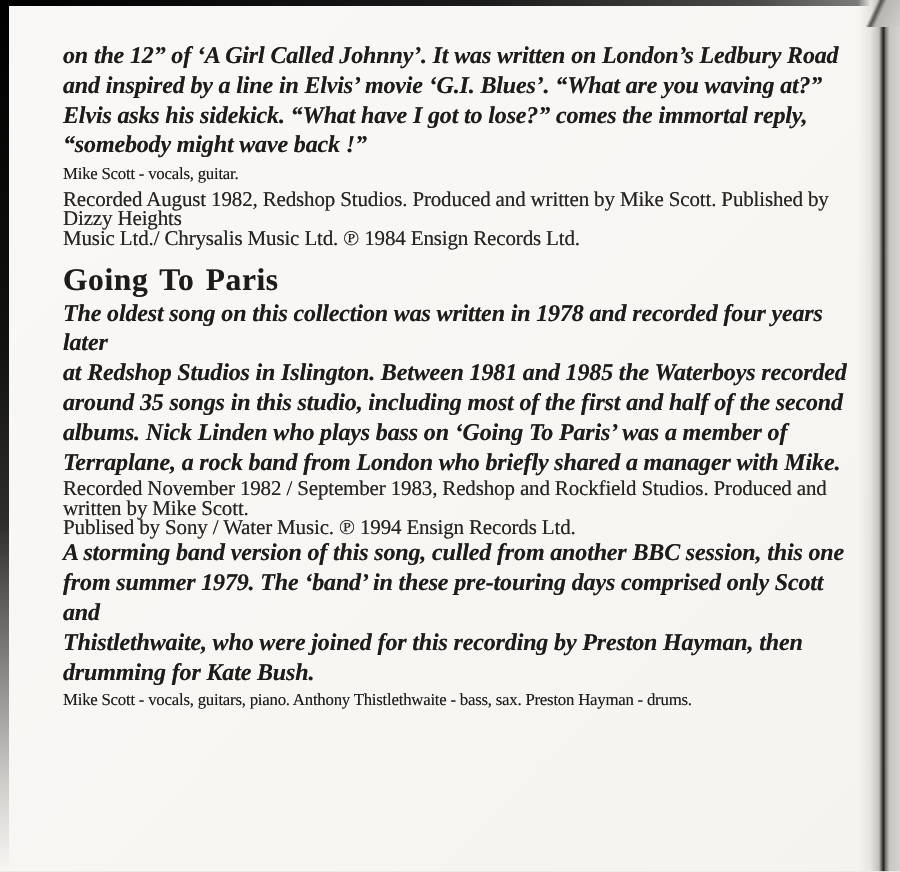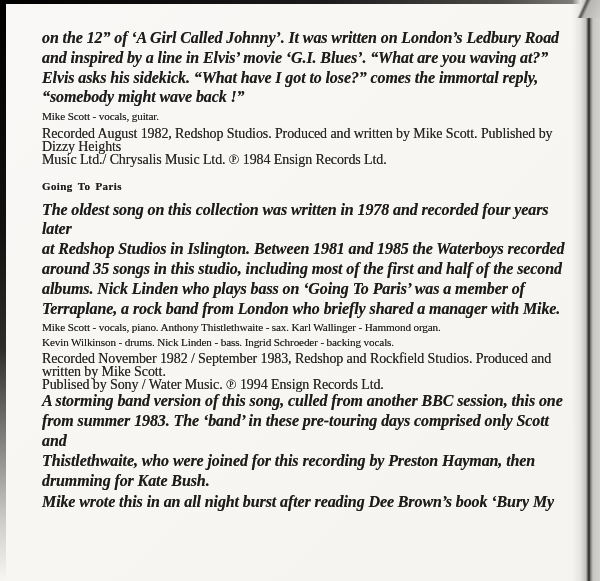--- a/index.html
+++ b/index.html
@@ -84,21 +84,21 @@
     font-size: 14px;
     line-height: 13px;
     font-weight: normal;
     letter-spacing: -0.1px;
     white-space: pre-line;
     color: #262522;
     text-shadow: 0 0 0.35px rgba(30,30,30,0.65);
   }
   .heading {
     margin: 10px 0 4px 0;
-    font-size: 11px;
+    font-size: 21px;
     line-height: 20px;
     font-weight: bold;
     letter-spacing: 0.4px;
     word-spacing: 2px;
     text-shadow: 0 0 0.4px rgba(20,20,20,0.6);
   }
   section { display: block; }
 </style>
 </head>
 <body>
@@ -122,31 +122,29 @@
 Music Ltd./ Chrysalis Music Ltd. ℗ 1984 Ensign Records Ltd.</p>
     </section>
 
     <section>
       <h2 class="heading">Going To Paris</h2>
       <p class="para">The oldest song on this collection was written in 1978 and recorded four years later
 at Redshop Studios in Islington. Between 1981 and 1985 the Waterboys recorded
 around 35 songs in this studio, including most of the first and half of the second
 albums. Nick Linden who plays bass on ‘Going To Paris’ was a member of
 Terraplane, a rock band from London who briefly shared a manager with Mike.</p>
-      <p class="credits">Mike Scott - vocals, piano. Anthony Thistlethwaite - sax. Karl Wallinger - Hammond organ.
-Kevin Wilkinson - drums. Nick Linden - bass. Ingrid Schroeder - backing vocals.</p>
       <p class="fine">Recorded November 1982 / September 1983, Redshop and Rockfield Studios. Produced and written by Mike Scott.
 Publised by Sony / Water Music. ℗ 1994 Ensign Records Ltd.</p>
     </section>
 
     <section>
       <p class="para">A storming band version of this song, culled from another BBC session, this one
-from summer 1983. The ‘band’ in these pre-touring days comprised only Scott and
+from summer 1979. The ‘band’ in these pre-touring days comprised only Scott and
 Thistlethwaite, who were joined for this recording by Preston Hayman, then
 drumming for Kate Bush.</p>
+      <p class="credits">Mike Scott - vocals, guitars, piano. Anthony Thistlethwaite - bass, sax. Preston Hayman - drums.</p>
     </section>
 
     <section>
-      <p class="para">Mike wrote this in an all night burst after reading Dee Brown’s book ‘Bury My</p>
     </section>
 
   </div>
 </div>
 
 </body></html>

